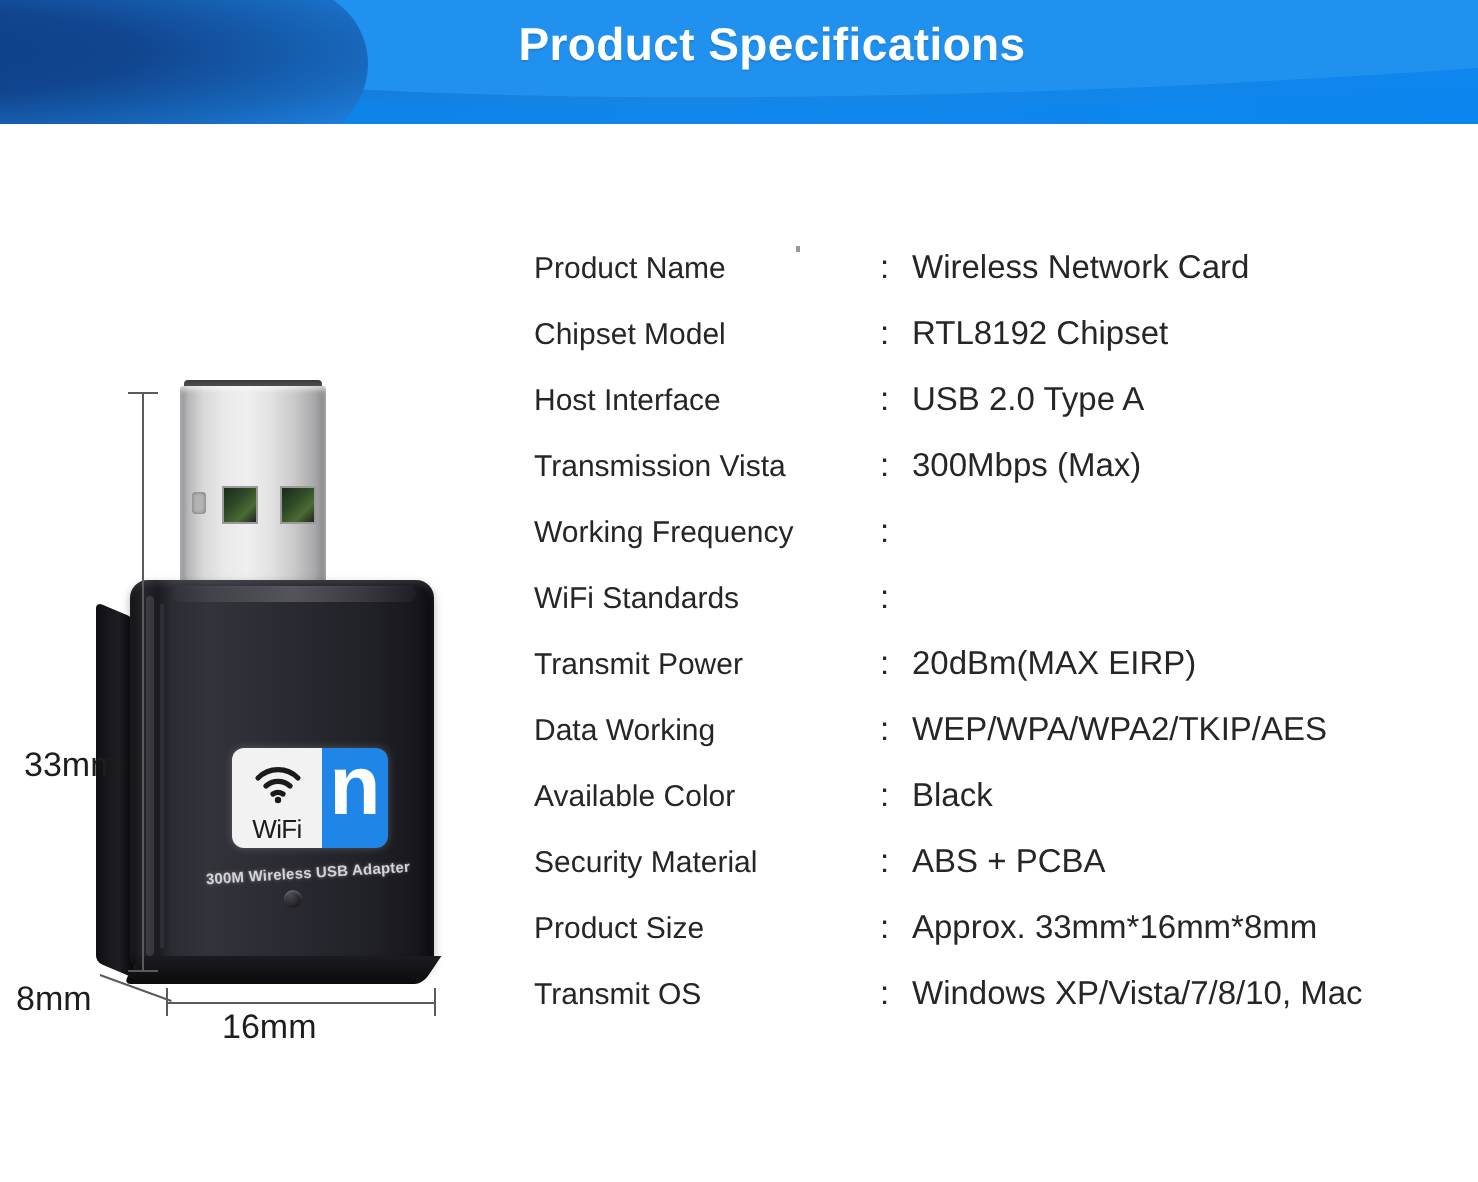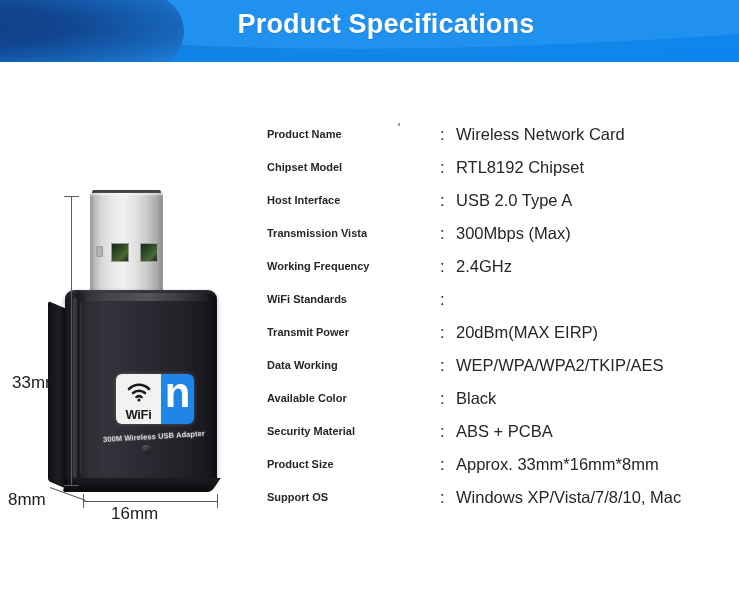--- a/index.html
+++ b/index.html
@@ -44,21 +44,21 @@
     filter: blur(0.2px);
   }
   .banner-title {
     position: absolute;
     left: 0;
     top: 9px;
     width: 739px;
     text-align: center;
     padding-left: 33px;
     color: #ffffff;
-    font-size: 27px;
+    font-size: 23px;
     font-weight: bold;
     letter-spacing: 0.2px;
     text-shadow: 0 1px 1px rgba(0,0,0,0.12);
     white-space: nowrap;
   }
 
   
   .product-figure {
     position: absolute;
     left: 0;
@@ -200,21 +200,21 @@
     font-family: "Liberation Sans", sans-serif;
     line-height: 50px;
   }
   .logo-wifi-text {
     position: absolute;
     left: 0; bottom: 2px;
     width: 45px;
     text-align: center;
     color: #1b1b1b;
     font-size: 13px;
-    font-weight: bold;
+    font-weight: normal;
     letter-spacing: -0.3px;
   }
   .arcs { position: absolute; left: 11px; top: 6px; }
 
   .body-caption {
     position: absolute;
     left: 94px;
     top: 370px;
     width: 120px;
     text-align: center;
@@ -333,22 +333,21 @@
     position: relative;
     height: 33px;
     line-height: 33px;
     white-space: nowrap;
   }
   .spec-label {
     position: absolute;
     left: 0;
     top: 0;
     color: #262626;
-    font-size: 11px;
-    font-weight: bold;
+    font-size: 15px;
   }
   .spec-colon {
     position: absolute;
     left: 173px;
     top: 0;
     color: #262626;
     font-size: 16.5px;
   }
   .spec-value {
     position: absolute;
@@ -453,21 +452,20 @@
         <span class="spec-value">USB 2.0 Type A</span>
       </div>
       <div class="spec-row">
         <span class="spec-label">Transmission Vista</span>
         <span class="spec-colon">:</span>
         <span class="spec-value">300Mbps (Max)</span>
       </div>
       <div class="spec-row">
         <span class="spec-label">Working Frequency</span>
         <span class="spec-colon">:</span>
-        <span class="spec-value">2.4GHz</span>
       </div>
       <div class="spec-row">
         <span class="spec-label">WiFi Standards</span>
         <span class="spec-colon">:</span>
       </div>
       <div class="spec-row">
         <span class="spec-label">Transmit Power</span>
         <span class="spec-colon">:</span>
         <span class="spec-value">20dBm(MAX EIRP)</span>
       </div>
@@ -485,19 +483,19 @@
         <span class="spec-label">Security Material</span>
         <span class="spec-colon">:</span>
         <span class="spec-value">ABS + PCBA</span>
       </div>
       <div class="spec-row">
         <span class="spec-label">Product Size</span>
         <span class="spec-colon">:</span>
         <span class="spec-value">Approx. 33mm*16mm*8mm</span>
       </div>
       <div class="spec-row">
-        <span class="spec-label">Support OS</span>
+        <span class="spec-label">Transmit OS</span>
         <span class="spec-colon">:</span>
         <span class="spec-value">Windows XP/Vista/7/8/10, Mac</span>
       </div>
     </div>
 
 </div>
 
 </body></html>

